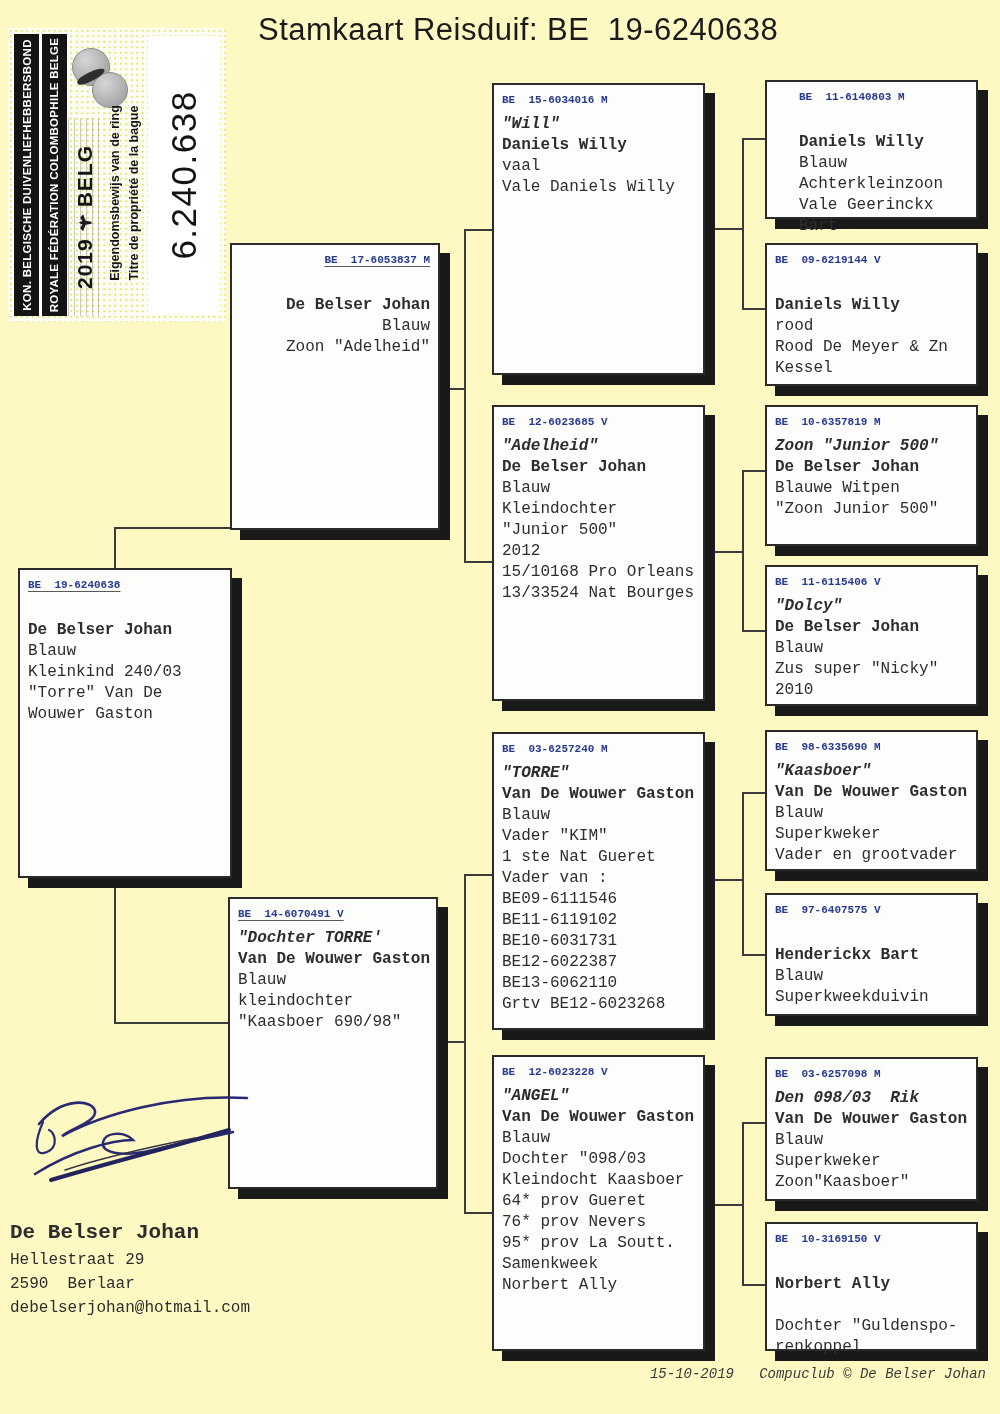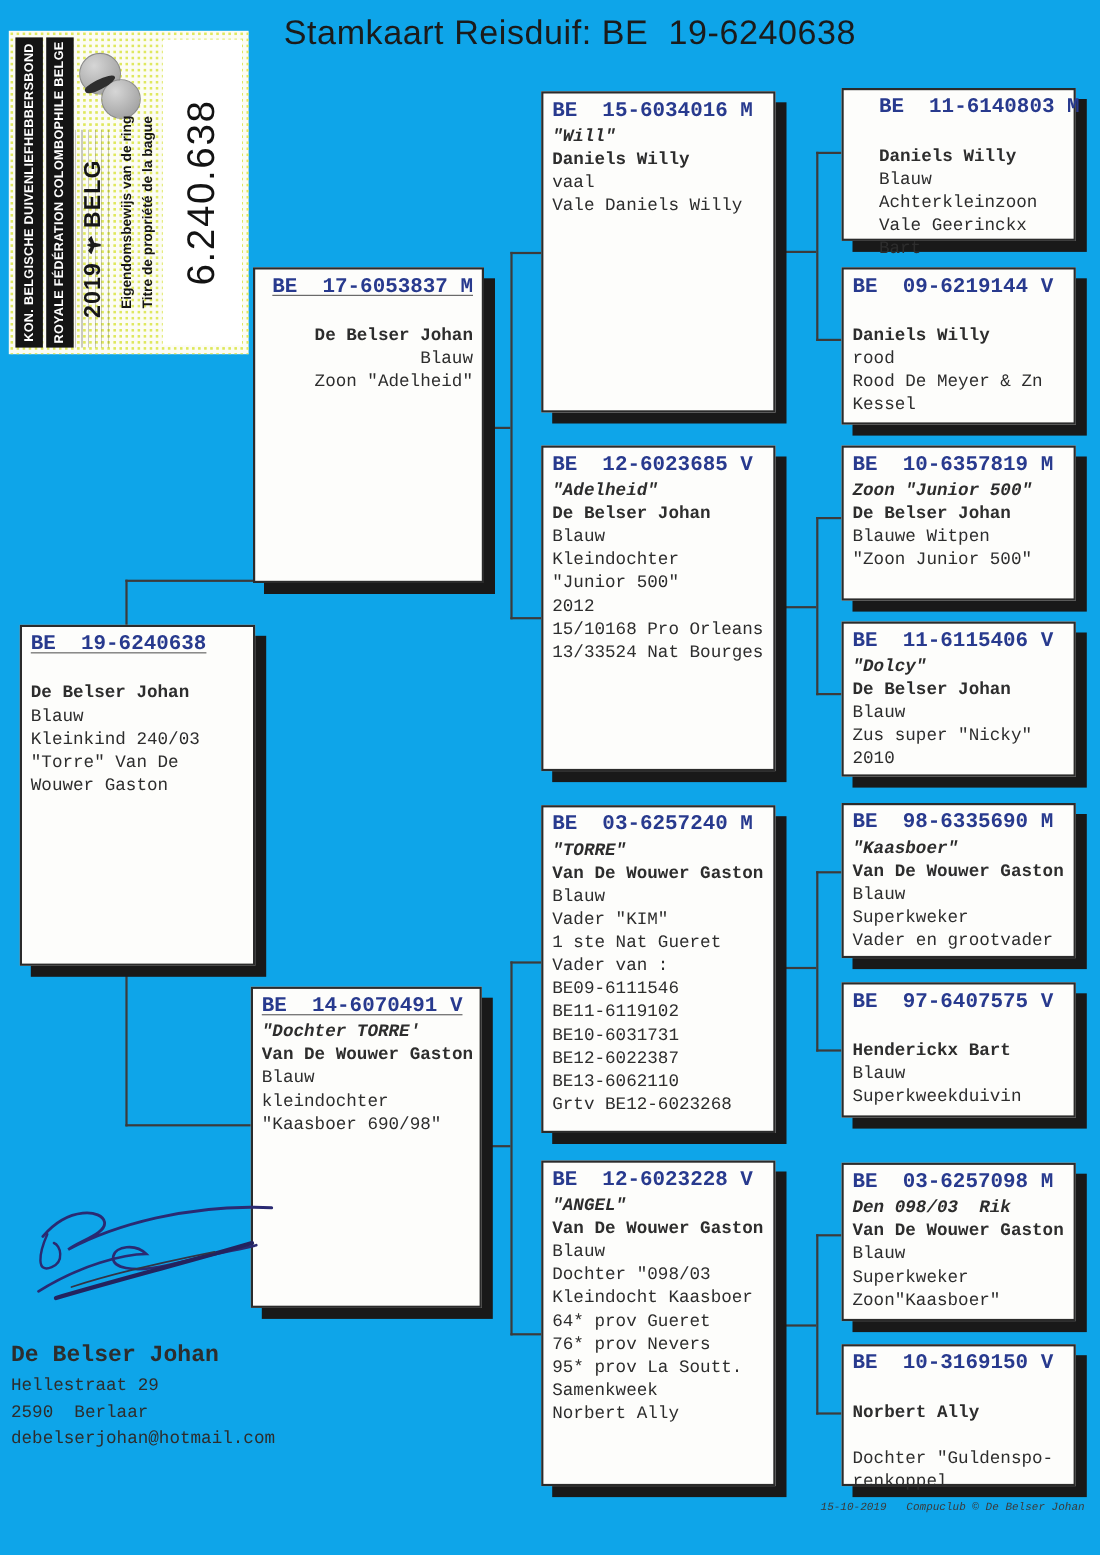--- a/index.html
+++ b/index.html
@@ -1,34 +1,34 @@
 <!DOCTYPE html>
 <html><head>
 <meta charset="utf-8">
 <style>
   html,body { margin:0; padding:0; }
   .page {
     position:relative; width:1000px; height:1414px;
-    background:#0ea5e9; overflow:hidden;
+    background:#fef9c3; overflow:hidden;
     font-family:"Liberation Mono","DejaVu Sans Mono",monospace;
   }
   .title {
     position:absolute; left:258px; top:12px;
     font-family:"Liberation Sans",sans-serif; font-size:31px; font-weight:500;
     color:#1b1b1b; white-space:pre; letter-spacing:0.5px;
   }
   
   .pbox {
     position:absolute; box-sizing:border-box;
     background:#fdfdfb; border:2px solid #2b2b2b;
     box-shadow:10px 10px 0 #191919;
     padding:5px 8px; font-size:16px; line-height:21px; color:#2d2d2d;
     z-index:2;
   }
-  .ring { color:#283a8e; font-weight:bold; white-space:pre; font-size:19px; margin-bottom:3px; }
+  .ring { color:#283a8e; font-weight:bold; white-space:pre; font-size:11px; margin-bottom:3px; }
   .g12 .ring { text-decoration:underline; text-decoration-color:#5a5a5a; text-decoration-thickness:1px; text-underline-offset:3px; }
   .nick  { font-weight:bold; font-style:italic; min-height:21px; white-space:pre; }
   .owner { font-weight:bold; min-height:21px; white-space:pre; }
   .details { white-space:pre-line; min-height:21px; }
   
   .ln { position:absolute; background:#3b3b3b; z-index:1; }
   
   .stamp {
     position:absolute; left:8px; top:28px; width:218px; height:294px; z-index:5;
     background-color:#fcfcf4;
@@ -70,21 +70,21 @@
     border-radius:40% 60% 50% 50%; transform:rotate(-28deg); }
   
   .signature { position:absolute; left:25px; top:1078px; z-index:3; }
   
   .contact { position:absolute; left:10px; top:1218px; color:#2d2d2d; z-index:3; }
   .contact-name { font-size:21px; font-weight:bold; line-height:30px; white-space:pre; }
   .contact-line { font-size:16px; line-height:24px; white-space:pre; }
   
   .footer {
     position:absolute; right:14px; top:1366px;
-    font-style:italic; font-size:10px; color:#3a3a3a; white-space:pre;
+    font-style:italic; font-size:14px; color:#3a3a3a; white-space:pre;
   }
 </style>
 </head>
 <body>
 
 <div class="page">
 
   <div class="title">Stamkaart Reisduif: BE  19-6240638</div>
 
   <div class="stamp">

